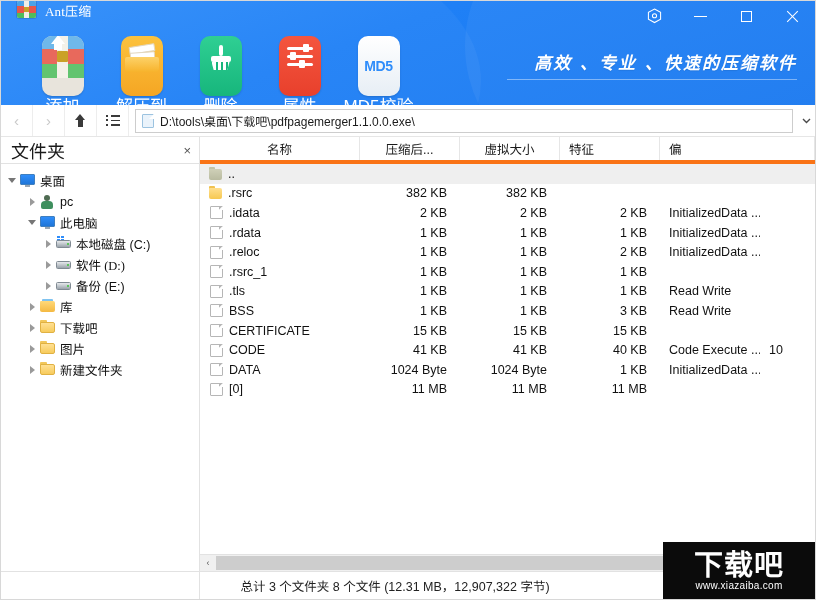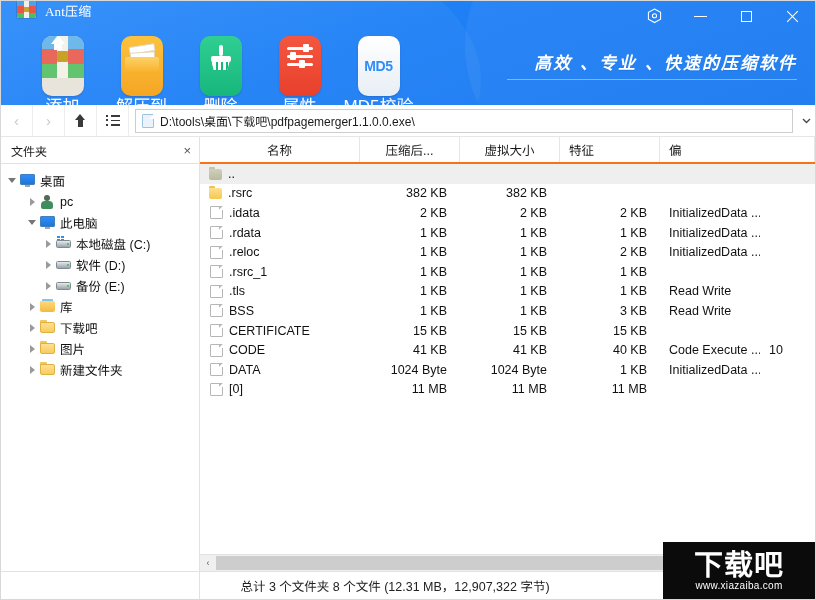--- a/index.html
+++ b/index.html
@@ -219,21 +219,21 @@
     border-right:1px solid #e2e2e2;
     background:#ffffff;
   }
   .side-head{
     height:27px; flex:0 0 27px;
     display:flex; align-items:center; justify-content:space-between;
     padding:0 8px 0 10px;
     border-bottom:1px solid #e2e2e2;
     background:#ffffff;
   }
-  .side-head .t{ font-size:12px; color:#1a1a1a; }
+  .side-head .t{ font-size:18px; color:#1a1a1a; }
   .side-close{ font-size:13px; color:#555; line-height:1; cursor:default; }
   .tree{ flex:1; overflow:hidden; padding-top:6px; }
   .node{
     display:flex; align-items:center; height:21px;
     font-size:12.5px; color:#101010; white-space:nowrap; cursor:default;
   }
   .tw{ width:14px; flex:0 0 14px; display:flex; align-items:center; justify-content:center; }
   .tw .t-open{
     width:0;height:0;border-left:4px solid transparent;border-right:4px solid transparent;
     border-top:5px solid #767676;
@@ -289,21 +289,21 @@
   }
   .ic-folder .ft{
     position:absolute; left:1px; top:0px; width:7px; height:3px;
     background:#f2c75a; border-radius:1px 1px 0 0;
   }
 
   
   .listpane{ flex:1; display:flex; flex-direction:column; min-width:0; background:#fff; }
   .cols{
     height:27px; flex:0 0 27px; display:flex;
-    border-bottom:2px solid #f97316; background:#ffffff;text-align:right;
+    border-bottom:4px solid #f97316; background:#ffffff;text-align:right;
   }
   .col{
     display:flex; align-items:center; justify-content:center;
     font-size:12.5px; color:#1a1a1a;
     border-right:1px solid #e6e6e6; cursor:default;
     white-space:nowrap; overflow:hidden;
   }
   .col.c-name{ width:160px; flex:0 0 160px; }
   .col.c-size{ width:100px; flex:0 0 100px; }
   .col.c-pack{ width:100px; flex:0 0 100px; }
@@ -561,21 +561,21 @@
                 <i></i>
                 <i></i>
                 <i></i>
                 <i></i>
               </span>
               <span class="bx"></span>
               <span class="led"></span>
             </span>
             <span>本地磁盘 (C:)</span>
           </div>
-          <div class="node" style="padding-left: 40px;">
+          <div class="node" style="padding-left: 40px; font-family: Liberation Serif, serif;">
             <span class="tw">
               <span class="t-closed"></span>
             </span>
             <span class="nic ic-drive">
               <span class="bx"></span>
               <span class="led"></span>
             </span>
             <span>软件 (D:)</span>
           </div>
           <div class="node" style="padding-left: 40px;">

